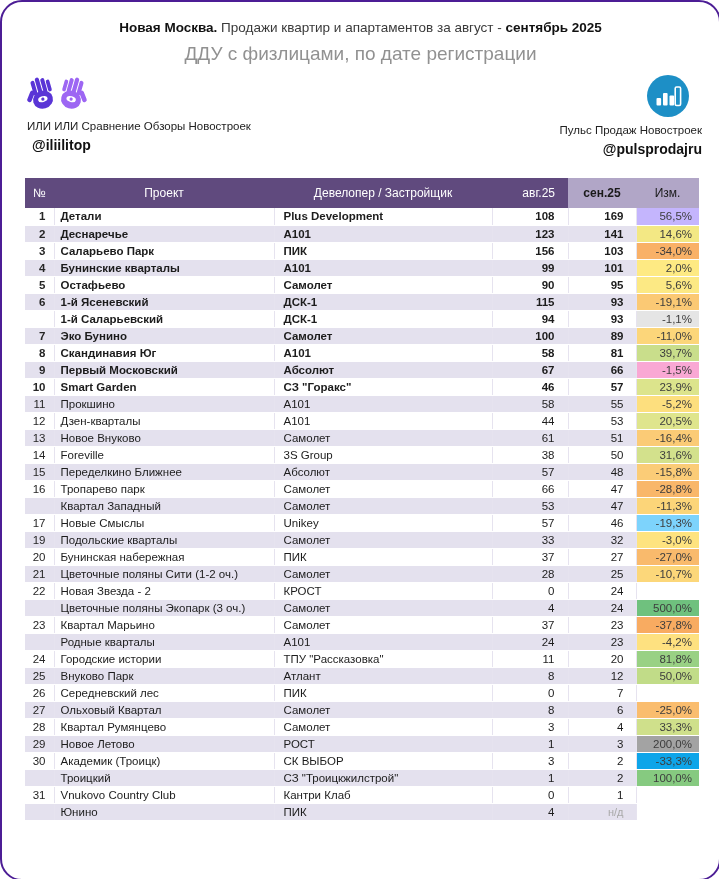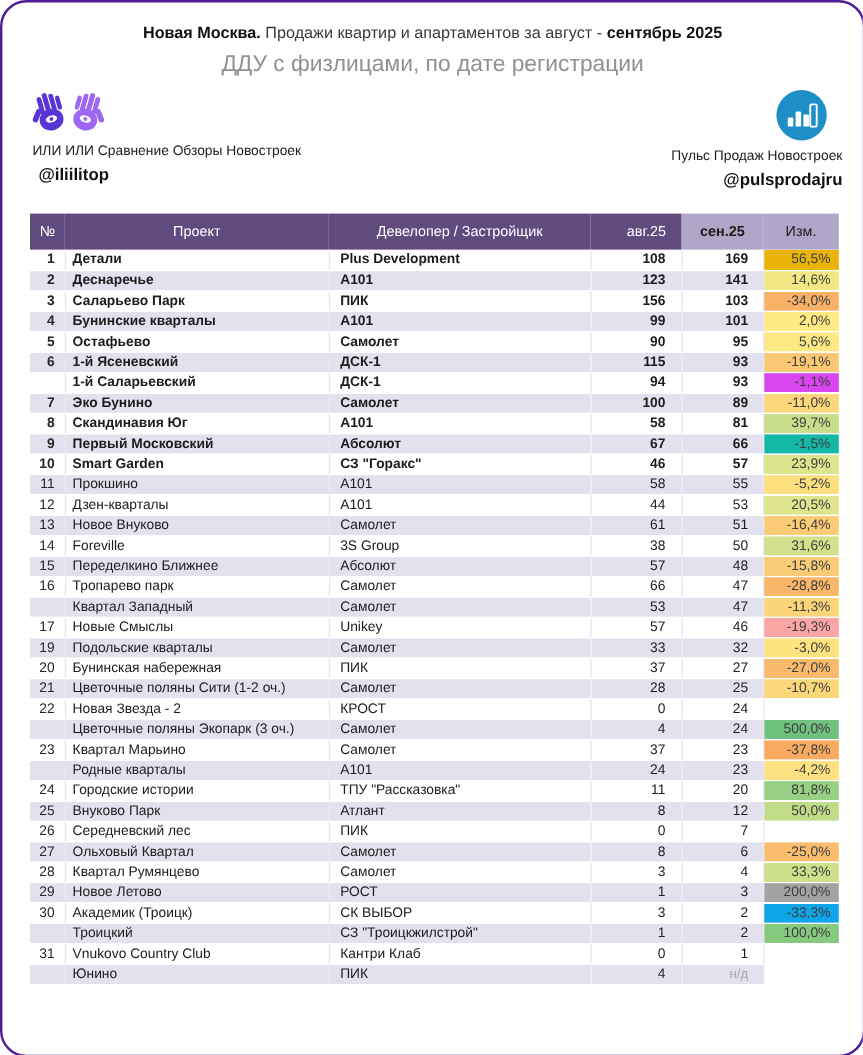--- a/index.html
+++ b/index.html
@@ -109,21 +109,21 @@
         <th class="lt">Изм.</th>
       </tr>
     </thead>
     <tbody>
         <tr class="top10">
       <td class="c-num">1</td>
       <td class="c-project">Детали</td>
       <td class="c-dev">Plus Development</td>
       <td class="c-aug">108</td>
       <td class="c-sep">169</td>
-      <td class="c-chg" style="background: #eab308;">56,5%</td>
+      <td class="c-chg" style="background: #c4b5fd;">56,5%</td>
     </tr>
         <tr class="top10">
       <td class="c-num">2</td>
       <td class="c-project">Деснаречье</td>
       <td class="c-dev">А101</td>
       <td class="c-aug">123</td>
       <td class="c-sep">141</td>
       <td class="c-chg" style="background: rgb(243, 232, 132);">14,6%</td>
     </tr>
         <tr class="top10">
@@ -157,21 +157,21 @@
       <td class="c-aug">115</td>
       <td class="c-sep">93</td>
       <td class="c-chg" style="background: rgb(251, 201, 116);">-19,1%</td>
     </tr>
         <tr class="top10">
       <td class="c-num"></td>
       <td class="c-project">1-й Саларьевский</td>
       <td class="c-dev">ДСК-1</td>
       <td class="c-aug">94</td>
       <td class="c-sep">93</td>
-      <td class="c-chg" style="background: #d946ef; margin-left: 32px;">-1,1%</td>
+      <td class="c-chg" style="background: #e5e5e5; margin-left: 32px;">-1,1%</td>
     </tr>
         <tr class="top10">
       <td class="c-num">7</td>
       <td class="c-project">Эко Бунино</td>
       <td class="c-dev">Самолет</td>
       <td class="c-aug">100</td>
       <td class="c-sep">89</td>
       <td class="c-chg" style="background: rgb(252, 214, 122);">-11,0%</td>
     </tr>
         <tr class="top10">
@@ -181,21 +181,21 @@
       <td class="c-aug">58</td>
       <td class="c-sep">81</td>
       <td class="c-chg" style="background: rgb(201, 222, 139);">39,7%</td>
     </tr>
         <tr class="top10">
       <td class="c-num">9</td>
       <td class="c-project">Первый Московский</td>
       <td class="c-dev">Абсолют</td>
       <td class="c-aug">67</td>
       <td class="c-sep">66</td>
-      <td class="c-chg" style="background: #14b8a6; margin-top: 42px;">-1,5%</td>
+      <td class="c-chg" style="background: #f9a8d4; margin-top: 42px;">-1,5%</td>
     </tr>
         <tr class="top10">
       <td class="c-num">10</td>
       <td class="c-project">Smart Garden</td>
       <td class="c-dev">СЗ "Горакс"</td>
       <td class="c-aug">46</td>
       <td class="c-sep">57</td>
       <td class="c-chg" style="background: rgb(220, 228, 140);">23,9%</td>
     </tr>
         <tr>
@@ -253,21 +253,21 @@
       <td class="c-aug">53</td>
       <td class="c-sep">47</td>
       <td class="c-chg" style="background: rgb(252, 213, 121);">-11,3%</td>
     </tr>
         <tr>
       <td class="c-num">17</td>
       <td class="c-project">Новые Смыслы</td>
       <td class="c-dev">Unikey</td>
       <td class="c-aug">57</td>
       <td class="c-sep">46</td>
-      <td class="c-chg" style="background: #fca5a5;">-19,3%</td>
+      <td class="c-chg" style="background: #7dd3fc;">-19,3%</td>
     </tr>
         <tr>
       <td class="c-num">19</td>
       <td class="c-project">Подольские кварталы</td>
       <td class="c-dev">Самолет</td>
       <td class="c-aug">33</td>
       <td class="c-sep">32</td>
       <td class="c-chg" style="background: rgb(254, 227, 127);">-3,0%</td>
     </tr>
         <tr>

